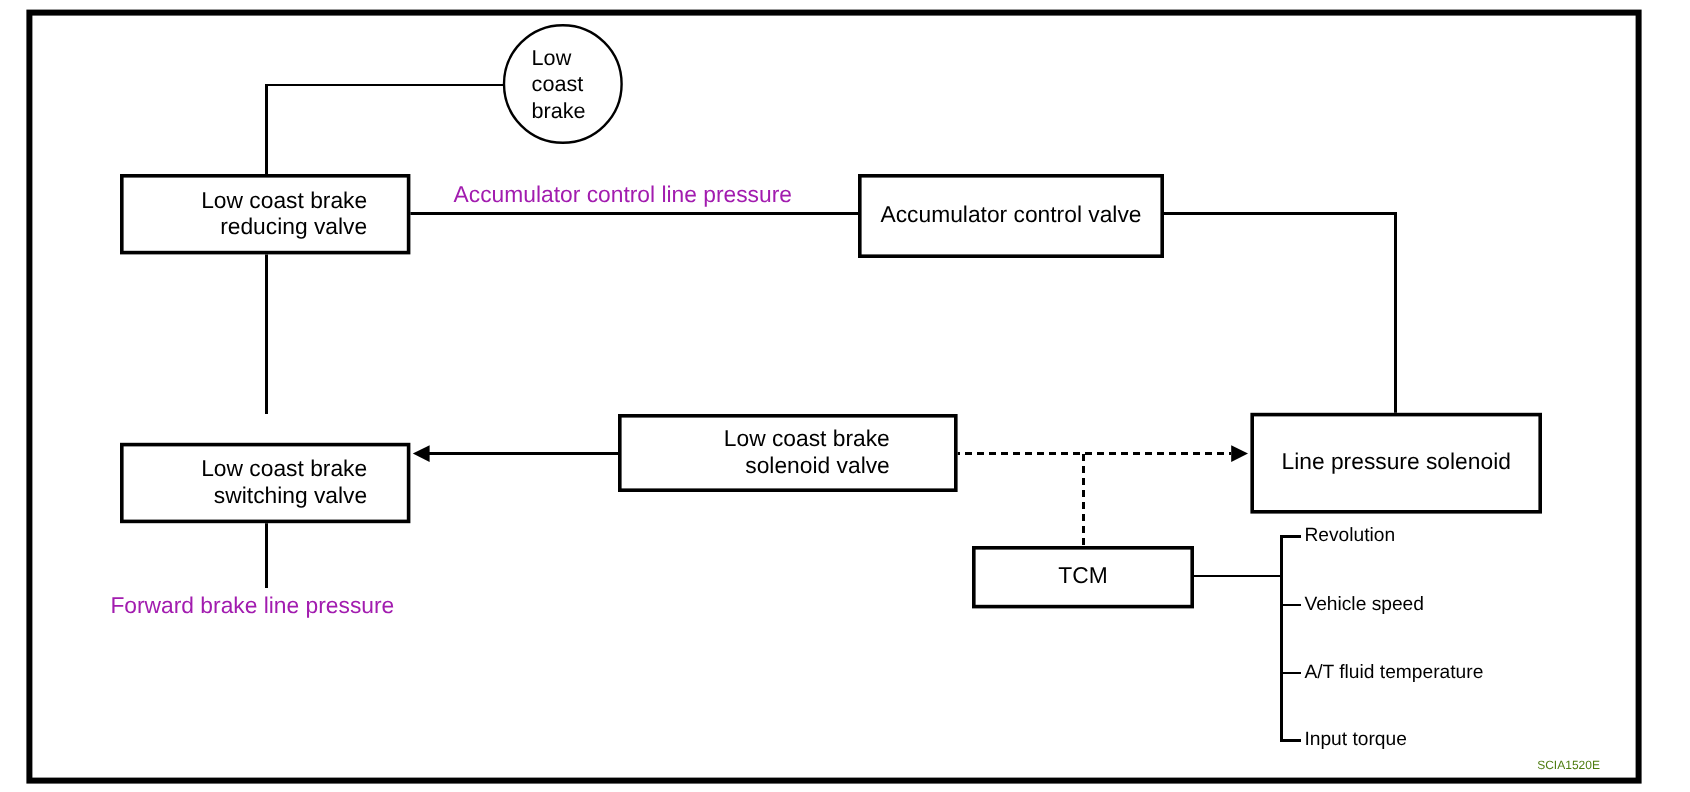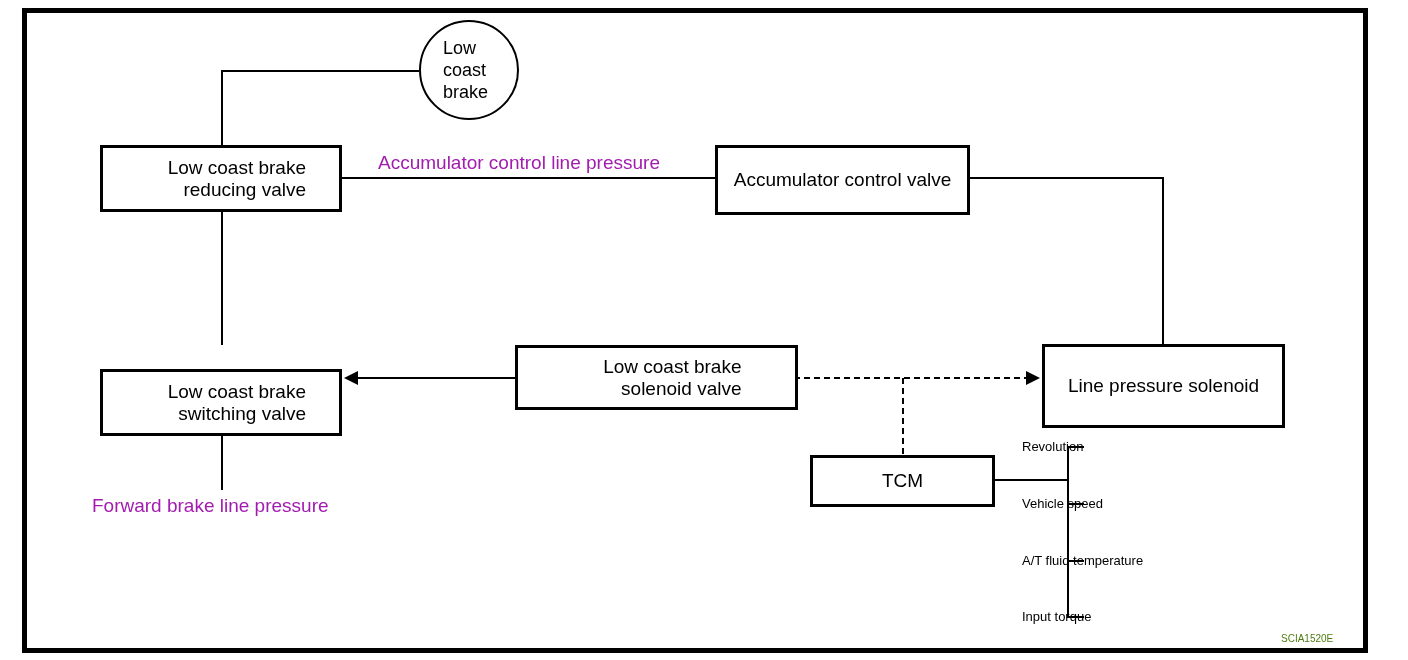--- a/index.html
+++ b/index.html
@@ -76,22 +76,22 @@
     position: absolute;
     font-size: 19px;
     line-height: 22px;
     white-space: nowrap;
     color: #a21caf;
   }
   #label-accumulator-line { left: 378px; top: 152px; }
   #label-forward-brake    { left: 92px;  top: 495px; }
   .tcm-input {
     position: absolute;
-    left: 1022px;
-    font-size: 13px;
+    left: 1087px;
+    font-size: 16px;
     line-height: 22px;
     white-space: nowrap;
     color: #000000;
   }
   #tcm-input-0 { top: 436px; }
   #tcm-input-1 { top: 493px; text-align: center; }
   #tcm-input-2 { top: 550px; }
   #tcm-input-3 { top: 606px; }
   #figure-code {
     position: absolute;

